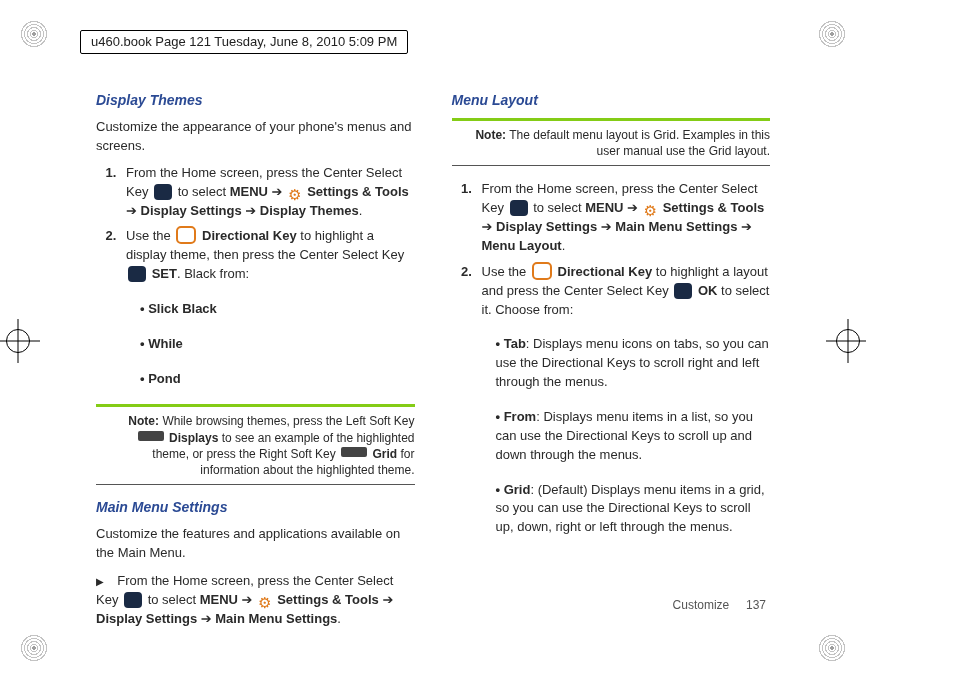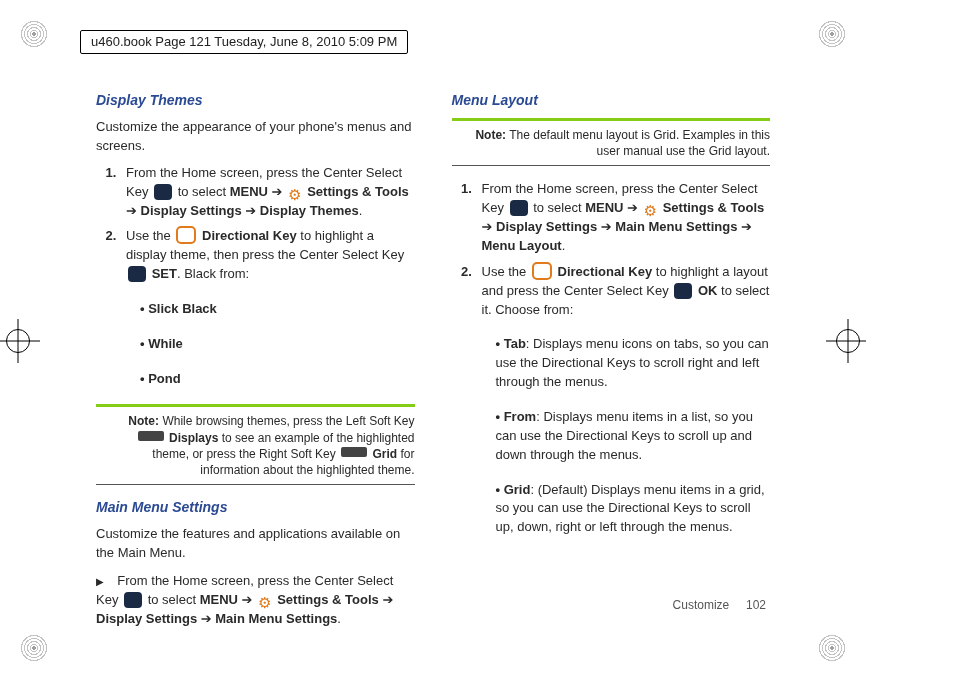--- a/index.html
+++ b/index.html
@@ -157,15 +157,15 @@
             <li><b>Grid</b><span>: (Default) Displays menu items in a grid, so you can use the Directional Keys to scroll up, down, right or left through the menus.</span></li>
           </ul>
         </li>
       </ol>
     </div>
   </div>
 
   <div class="footer">
     <span>Customize</span>
     &nbsp;&nbsp;&nbsp;
-    <span>102</span>
+    <span>137</span>
   </div>
 </div>
 
 </body></html>

